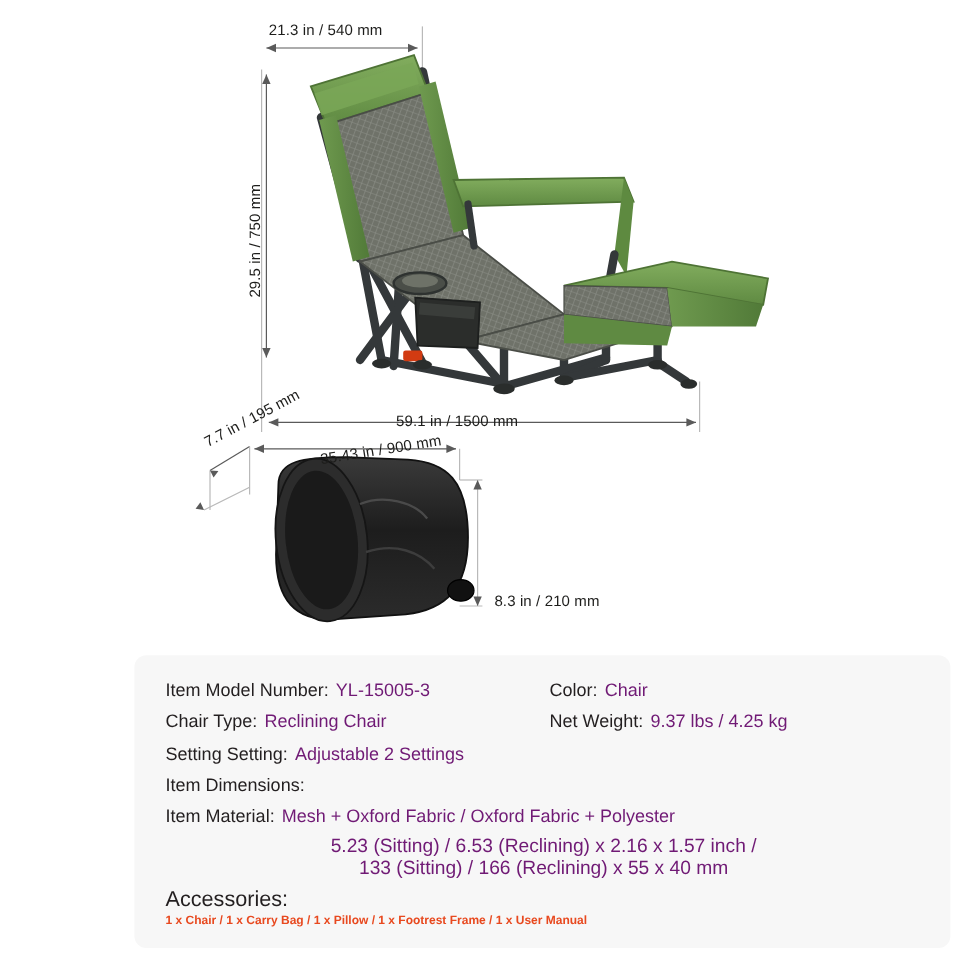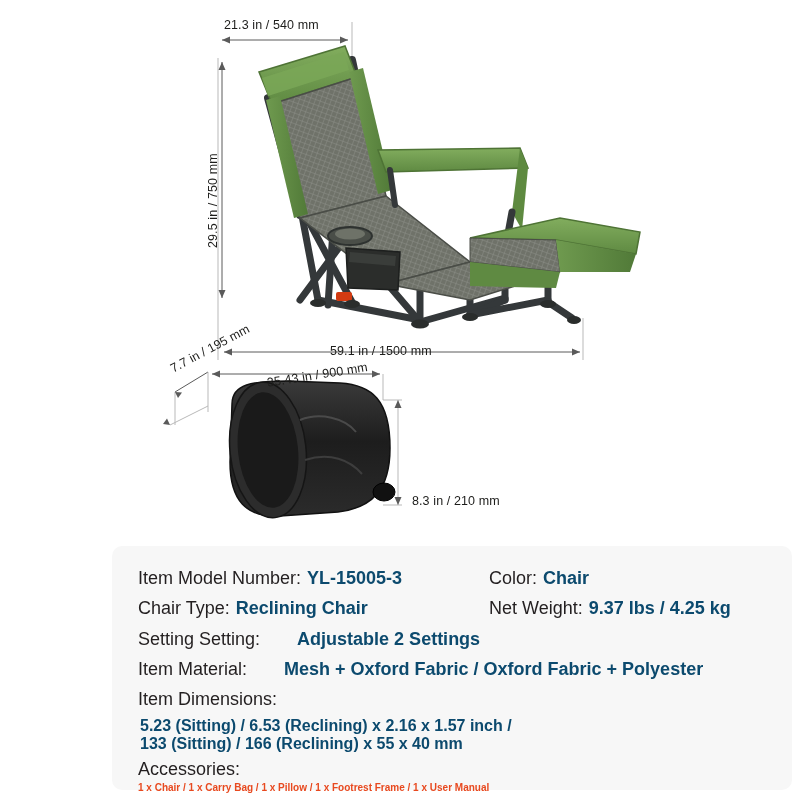--- a/index.html
+++ b/index.html
@@ -48,34 +48,34 @@
     height: 244px;
     background: #f7f7f7;
     border-radius: 10px;
     box-sizing: border-box;
     padding: 20px 26px 14px 26px;
   }
   .specrow {
     display: flex;
     align-items: baseline;
     margin-bottom: 6px;
-    font-size: 18px;
+    font-size: 15px;
     line-height: 1.35;
-    gap: 31px;
   }
   .lbl {
     color: #231f20;
     font-weight: 400;
     margin-right: 6px;
     white-space: nowrap;
   }
   .val {
-    color: #0c4a6e;
-    font-weight: bold;
-    white-space: nowrap;
+    color: #701a75;
+    font-weight: normal;
+    white-space: nowrap;
+    text-align: center;
   }
   .col-left {
     width: 320px;
     flex: 0 0 320px;
     display: flex;
     align-items: baseline;
   }
   .col-right {
     display: flex;
     align-items: baseline;
@@ -270,26 +270,26 @@
         <span class="val">9.37 lbs / 4.25 kg</span>
       </div>
     </div>
 
     <div class="specrow">
       <span class="lbl">Setting Setting:</span>
       <span class="val">Adjustable 2 Settings</span>
     </div>
 
     <div class="specrow">
+      <span class="lbl">Item Dimensions:</span>
+    </div>
+
+    <div class="specrow">
       <span class="lbl">Item Material:</span>
       <span class="val">Mesh + Oxford Fabric / Oxford Fabric + Polyester</span>
-    </div>
-
-    <div class="specrow">
-      <span class="lbl">Item Dimensions:</span>
     </div>
     <div class="dims-block">
       <span class="val">5.23 (Sitting) / 6.53 (Reclining) x 2.16 x 1.57 inch /</span>
       <span class="val">133 (Sitting) / 166 (Reclining) x 55 x 40 mm</span>
     </div>
 
     <div class="accessories-lbl">Accessories:</div>
     <div class="accessories-val">1 x Chair / 1 x Carry Bag  / 1 x Pillow / 1 x Footrest Frame / 1 x User Manual</div>
   </div>
 

